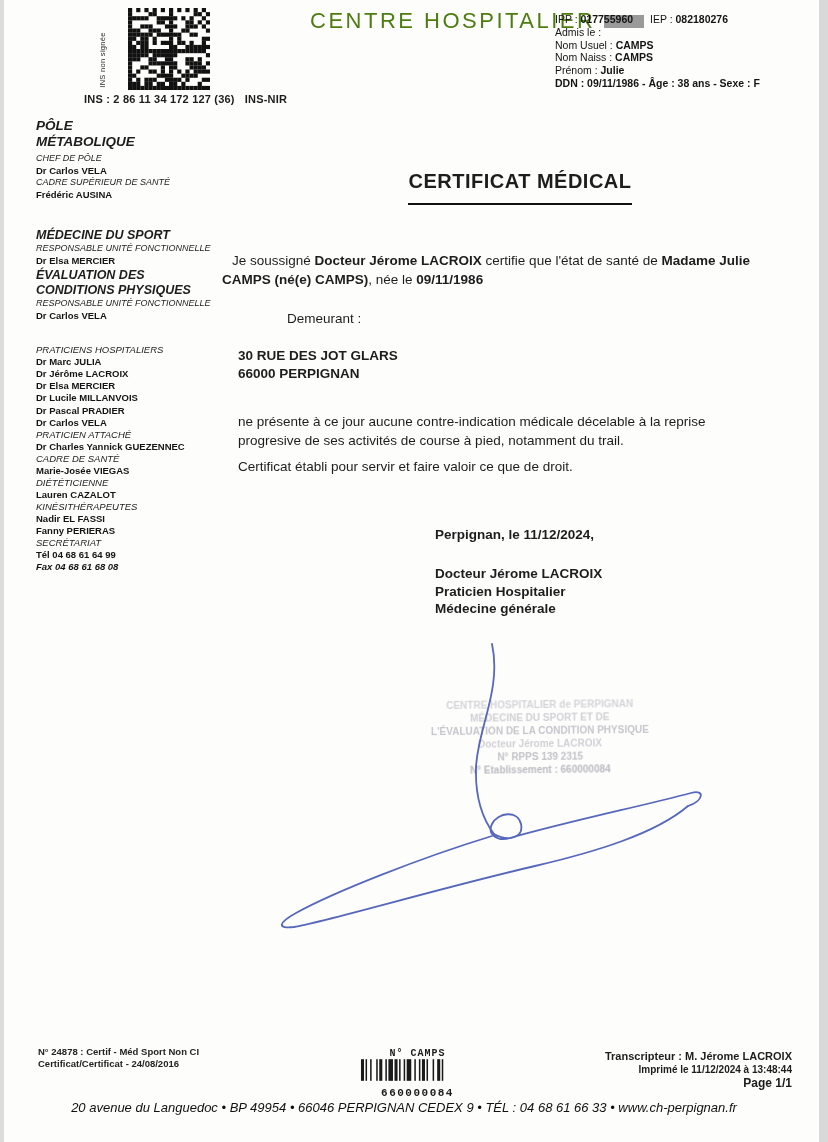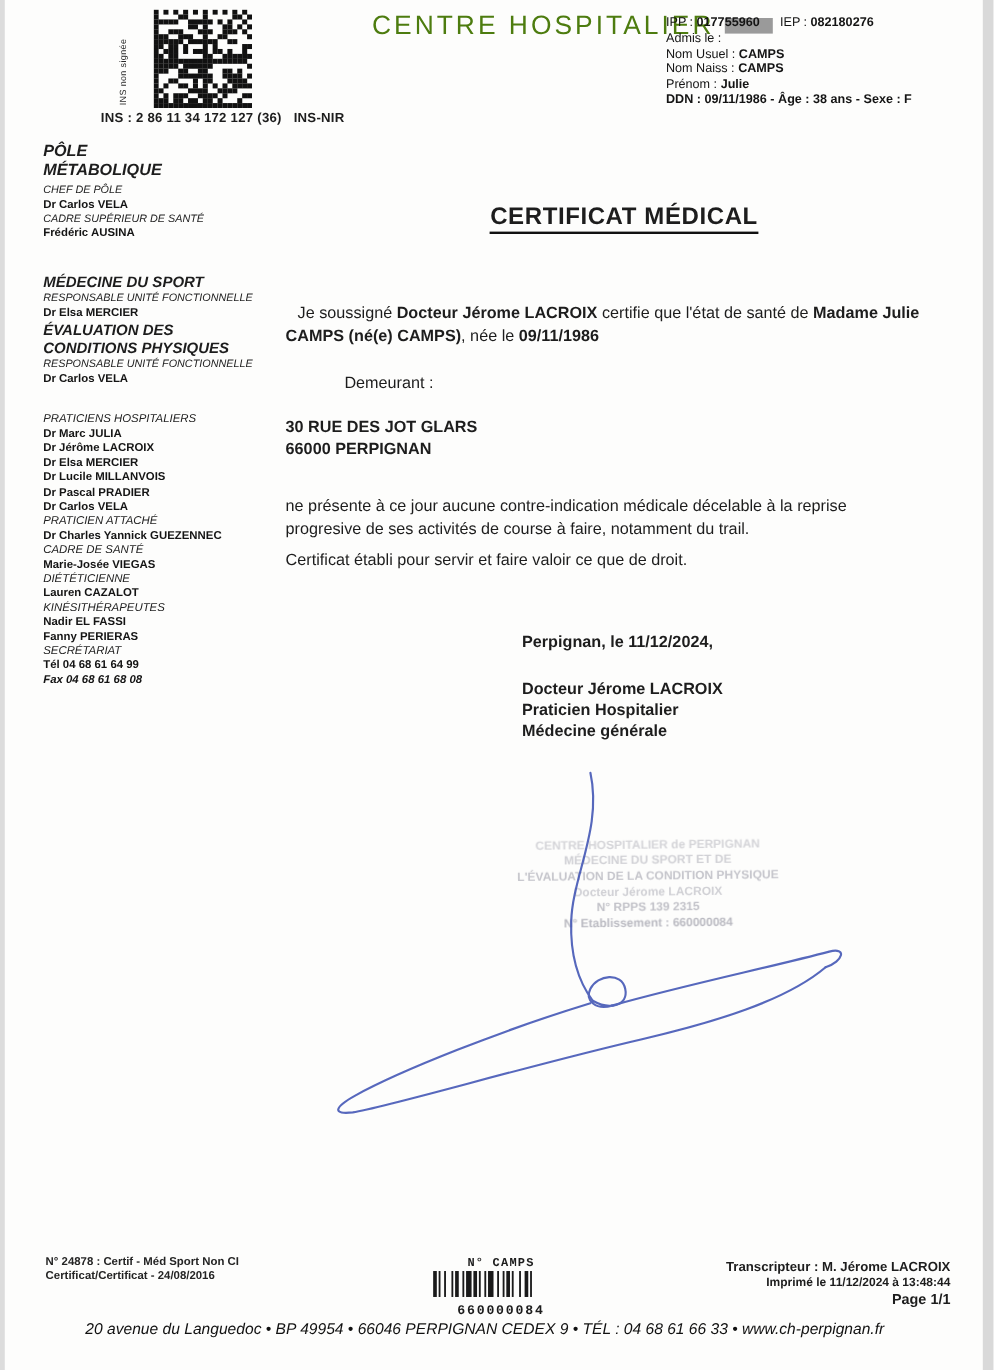--- a/index.html
+++ b/index.html
@@ -28,22 +28,22 @@
   .sb-h1{font-size:13.5px;font-weight:700;font-style:italic;line-height:16px;width:130px;margin-bottom:3px;}
   .sb-h2{font-size:12.5px;font-weight:700;font-style:italic;line-height:15px;margin-top:1px;}
   .sb-role{font-size:9px;font-style:italic;line-height:11.8px;color:#222;}
   .sb-name{font-size:9.5px;font-weight:700;line-height:12.2px;color:#141414;}
   .sb-it{font-style:italic;}
   .gap26{height:26px;}
   .gap22{height:22px;}
 
   
   .title{position:absolute;left:240px;top:170px;width:560px;text-align:center;}
-  .title span{font-size:20px;font-weight:800;letter-spacing:.5px;border-bottom:2.5px solid #111;padding-bottom:1px;}
-  .p1{position:absolute;left:238px;top:252px;width:545px;font-size:13.5px;line-height:18.5px;text-indent:10px;}
+  .title span{font-size:20px;font-weight:800;letter-spacing:.5px;border-bottom:2.5px solid #111;padding-bottom:11px;}
+  .p1{position:absolute;left:222px;top:252px;width:545px;font-size:13.5px;line-height:18.5px;text-indent:10px;}
   .p1 b,.body-b{font-weight:700;}
   .demeurant{position:absolute;left:287px;top:311px;font-size:13.5px;}
   .address{position:absolute;left:238px;top:347px;font-size:13.5px;font-weight:700;line-height:17.5px;}
   .p2{position:absolute;left:238px;top:412px;width:520px;font-size:13.5px;line-height:19px;}
   .p3{position:absolute;left:238px;top:459px;width:520px;font-size:13.5px;}
   .dateline{position:absolute;left:435px;top:527px;font-size:13.5px;font-weight:700;}
   .sigblock{position:absolute;left:435px;top:565px;font-size:13.5px;font-weight:700;line-height:17.5px;}
 
   
   .stamp{position:absolute;left:380px;top:698px;width:320px;text-align:center;color:#a6a6b0;
@@ -387,21 +387,21 @@
     <span>Je soussigné </span><b>Docteur Jérome LACROIX</b><span> certifie que l'état de santé de </span><b>Madame Julie CAMPS (né(e) CAMPS)</b><span>, née le </span><b>09/11/1986</b>
   </div>
 
   <div class="demeurant">Demeurant :</div>
 
   <div class="address">
     <div>30 RUE DES JOT GLARS</div>
     <div>66000 PERPIGNAN</div>
   </div>
 
-  <div class="p2">ne présente à ce jour aucune contre-indication médicale décelable à la reprise progresive de ses activités de course à faire, notamment du trail.</div>
+  <div class="p2">ne présente à ce jour aucune contre-indication médicale décelable à la reprise progresive de ses activités de course à pied, notamment du trail.</div>
   <div class="p3">Certificat établi pour servir et faire valoir ce que de droit.</div>
 
   <div class="dateline">Perpignan, le 11/12/2024,</div>
 
   <div class="sigblock">
     <div>Docteur Jérome LACROIX</div>
     <div>Praticien Hospitalier</div>
     <div>Médecine générale</div>
   </div>
 

